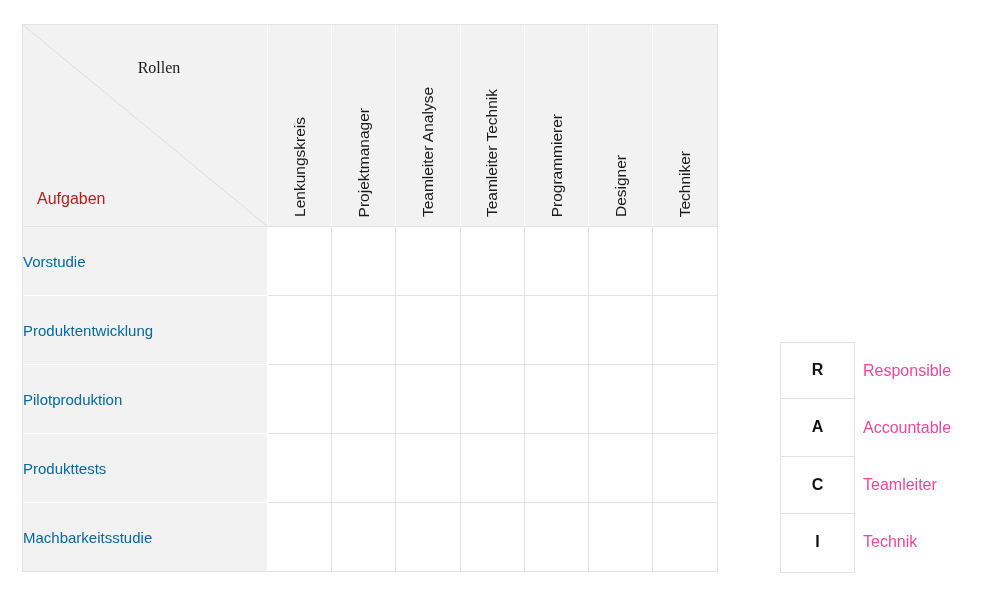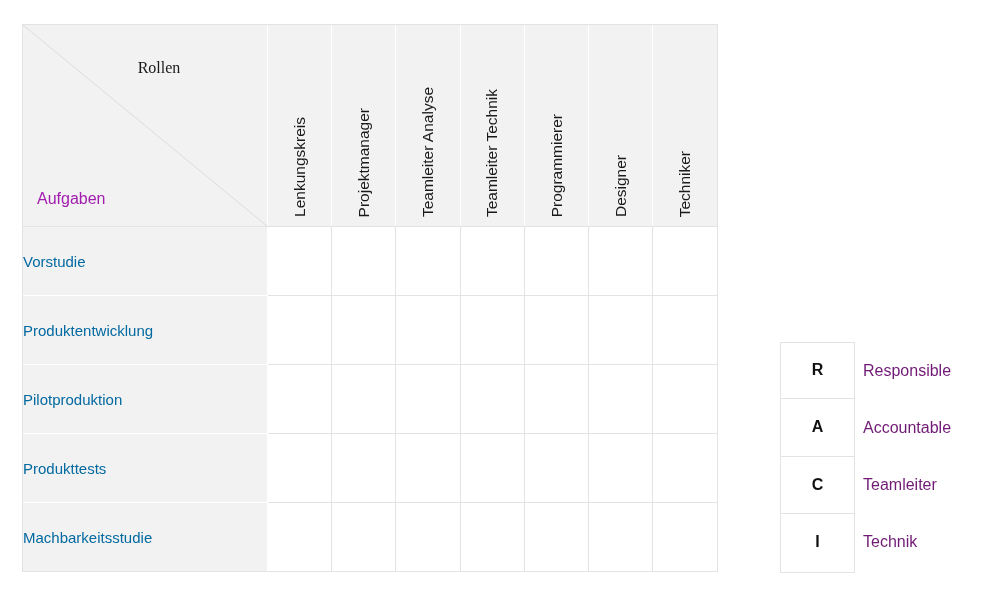--- a/index.html
+++ b/index.html
@@ -63,21 +63,21 @@
     padding-left: 28px;
     font-size: 16px;
     color: #1a1a1a;
     font-family: Liberation Serif, serif;
   }
   .corner-tasks {
     position: absolute;
     left: 14px;
     bottom: 18px;
     font-size: 16px;
-    color: #a21caf;
+    color: #b91c1c;
   }
 
   
   .col-head {
     background: #f2f2f2;
     border-right: 1px solid #ffffff;
     border-bottom: 1px solid #e3e3e3;
     height: 201px;
     vertical-align: bottom;
     position: relative;
@@ -156,21 +156,21 @@
     font-size: 16px;
     font-weight: bold;
     color: #111111;
     box-sizing: border-box;
     border-bottom: 1px solid #e3e3e3;
   }
   .legend-row:last-child .legend-key { border-bottom: none; }
   .legend-text {
     padding-left: 8px;
     font-size: 16px;
-    color: #701a75;
+    color: #ec4899;
     white-space: nowrap;
   }
 </style>
 </head>
 <body>
 
 <div class="matrix">
   <table class="matrix-table">
     <thead>
       <tr>

